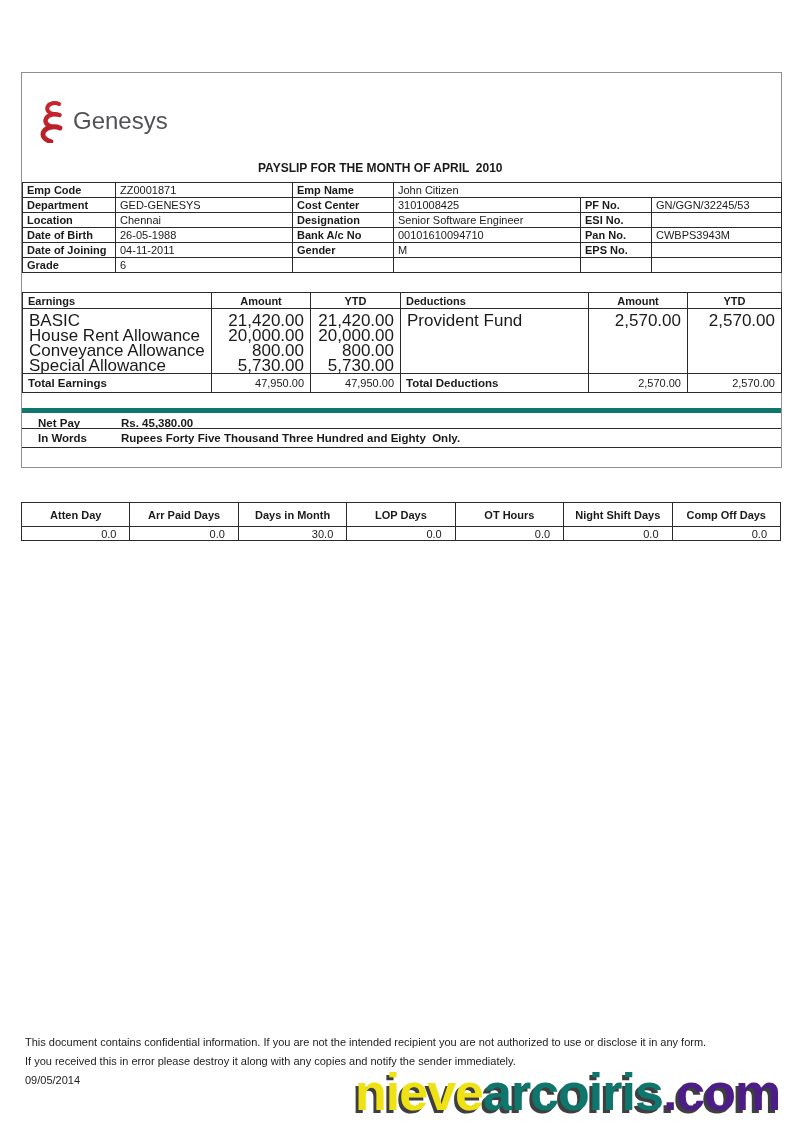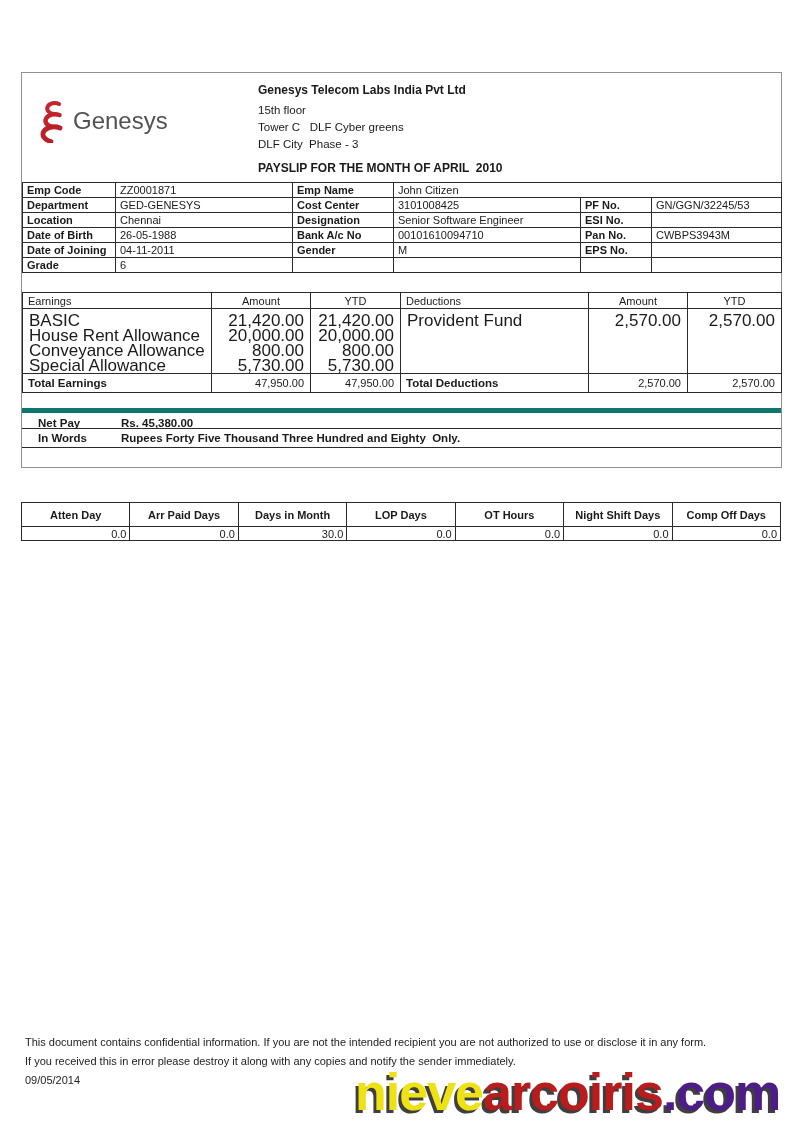--- a/index.html
+++ b/index.html
@@ -24,42 +24,42 @@
   table { border-collapse:collapse; table-layout:fixed; }
   td, th { border:1px solid #2b2b2b; font-size:11px; overflow:hidden; white-space:nowrap; }
 
   
   .emp-table { position:absolute; left:0px; top:109px; width:759px; }
   .emp-table td { height:15px; padding:0 4px; }
   .emp-table td.lbl { font-weight:bold; }
 
   
   .earn-table { position:absolute; left:0px; top:219px; width:759px; }
-  .earn-table th { height:16px; font-weight:normal; }
+  .earn-table th { height:16px; font-weight:bold; }
   .earn-table th.name { text-align:left; padding-left:5px; }
   .earn-table td.body { height:65px; vertical-align:top; padding-top:4px; }
   .earn-table .line { line-height:15px; font-size:17px; white-space:nowrap; }
   .earn-table .line.nm { padding-left:6px; }
   .earn-table .line.amt { text-align:right; padding-right:6px; }
   .earn-table td.total-lbl { height:19px; font-weight:bold; font-size:11.5px; padding-left:5px; }
   .earn-table td.total-amt { height:19px; text-align:right; padding-right:6px; vertical-align:bottom; padding-bottom:3px; }
 
   
   .net-row1 { position:absolute; left:0px; top:335px; width:759px; height:21px;
               border-top:5px solid #0f766e; border-bottom:1px solid #2b2b2b; }
   .net-row2 { position:absolute; left:0px; top:356px; width:759px; height:19px;
               border-bottom:1px solid #2b2b2b; }
   .net-lbl { position:absolute; left:16px; top:0; font-weight:bold; font-size:11.5px; line-height:20px; }
   .net-val { position:absolute; left:99px; top:0; font-weight:bold; font-size:11.5px; line-height:20px; white-space:pre; }
   .net-row2 .net-lbl, .net-row2 .net-val { line-height:18px; }
 
   
   .att-table { position:absolute; left:21px; top:502px; width:760px; }
   .att-table th { height:24px; font-weight:bold; text-align:center; }
-  .att-table td { height:14px; text-align:right; padding-right:3px; }
+  .att-table td { height:14px; text-align:right; padding-right:13px; }
 
   
   .footer { position:absolute; left:25px; top:1033px; font-size:11px; line-height:19px; color:#222; }
   .watermark {
     position:absolute; left:355px; top:1066px; font-size:52px; font-weight:bold;
     letter-spacing:-1px; line-height:1; white-space:nowrap;
     text-shadow:-3px 3px 0 #3f3f3f;
   }
 </style>
 </head>
@@ -73,26 +73,20 @@
       <span>
         <svg width="34" height="44" viewBox="0 0 34 44">
           <path d="M24 5 a7.5 5.5 0 1 0 -5 10" fill="none" stroke="#c4262e" stroke-width="4" stroke-linecap="round"></path>
           <path d="M24.5 16 a9.5 6.5 0 1 0 -7 12" fill="none" stroke="#c0232b" stroke-width="4.4" stroke-linecap="round"></path>
           <path d="M25 29 a11 7.5 0 1 0 -9 13.5" fill="none" stroke="#b92028" stroke-width="4.8" stroke-linecap="round"></path>
         </svg>
       </span>
       <span class="logo-text">Genesys</span>
     </div>
 
-    <div class="addr">
-      <div class="company-name">Genesys Telecom Labs India Pvt Ltd</div>
-      <div class="addr-line">15th floor</div>
-      <div class="addr-line">Tower C   DLF Cyber greens</div>
-      <div class="addr-line">DLF City  Phase - 3</div>
-    </div>
 
     <div class="payslip-title">PAYSLIP FOR THE MONTH OF APRIL  2010</div>
 
     <table class="emp-table">
       <colgroup>
           <col style="width:93px">
           <col style="width:177px">
           <col style="width:101px">
           <col style="width:187px">
           <col style="width:71px">
@@ -249,16 +243,16 @@
   </tbody>
     </table>
 
   <div class="footer">
     <div>This document contains confidential information. If you are not the intended recipient you are not authorized to use or disclose it in any form.</div>
     <div>If you received this in error please destroy it along with any copies and notify the sender immediately.</div>
     <div>09/05/2014</div>
   </div>
 
   <div class="watermark">
-    <span style="color: rgb(239, 226, 20);">nieve</span><span style="color: #b91c1c;">arcoiris</span><span style="color: rgb(76, 28, 135);">.com</span>
+    <span style="color: rgb(239, 226, 20);">nieve</span><span style="color: #0f766e;">arcoiris</span><span style="color: rgb(76, 28, 135);">.com</span>
   </div>
 
 </div>
 
 </body></html>

